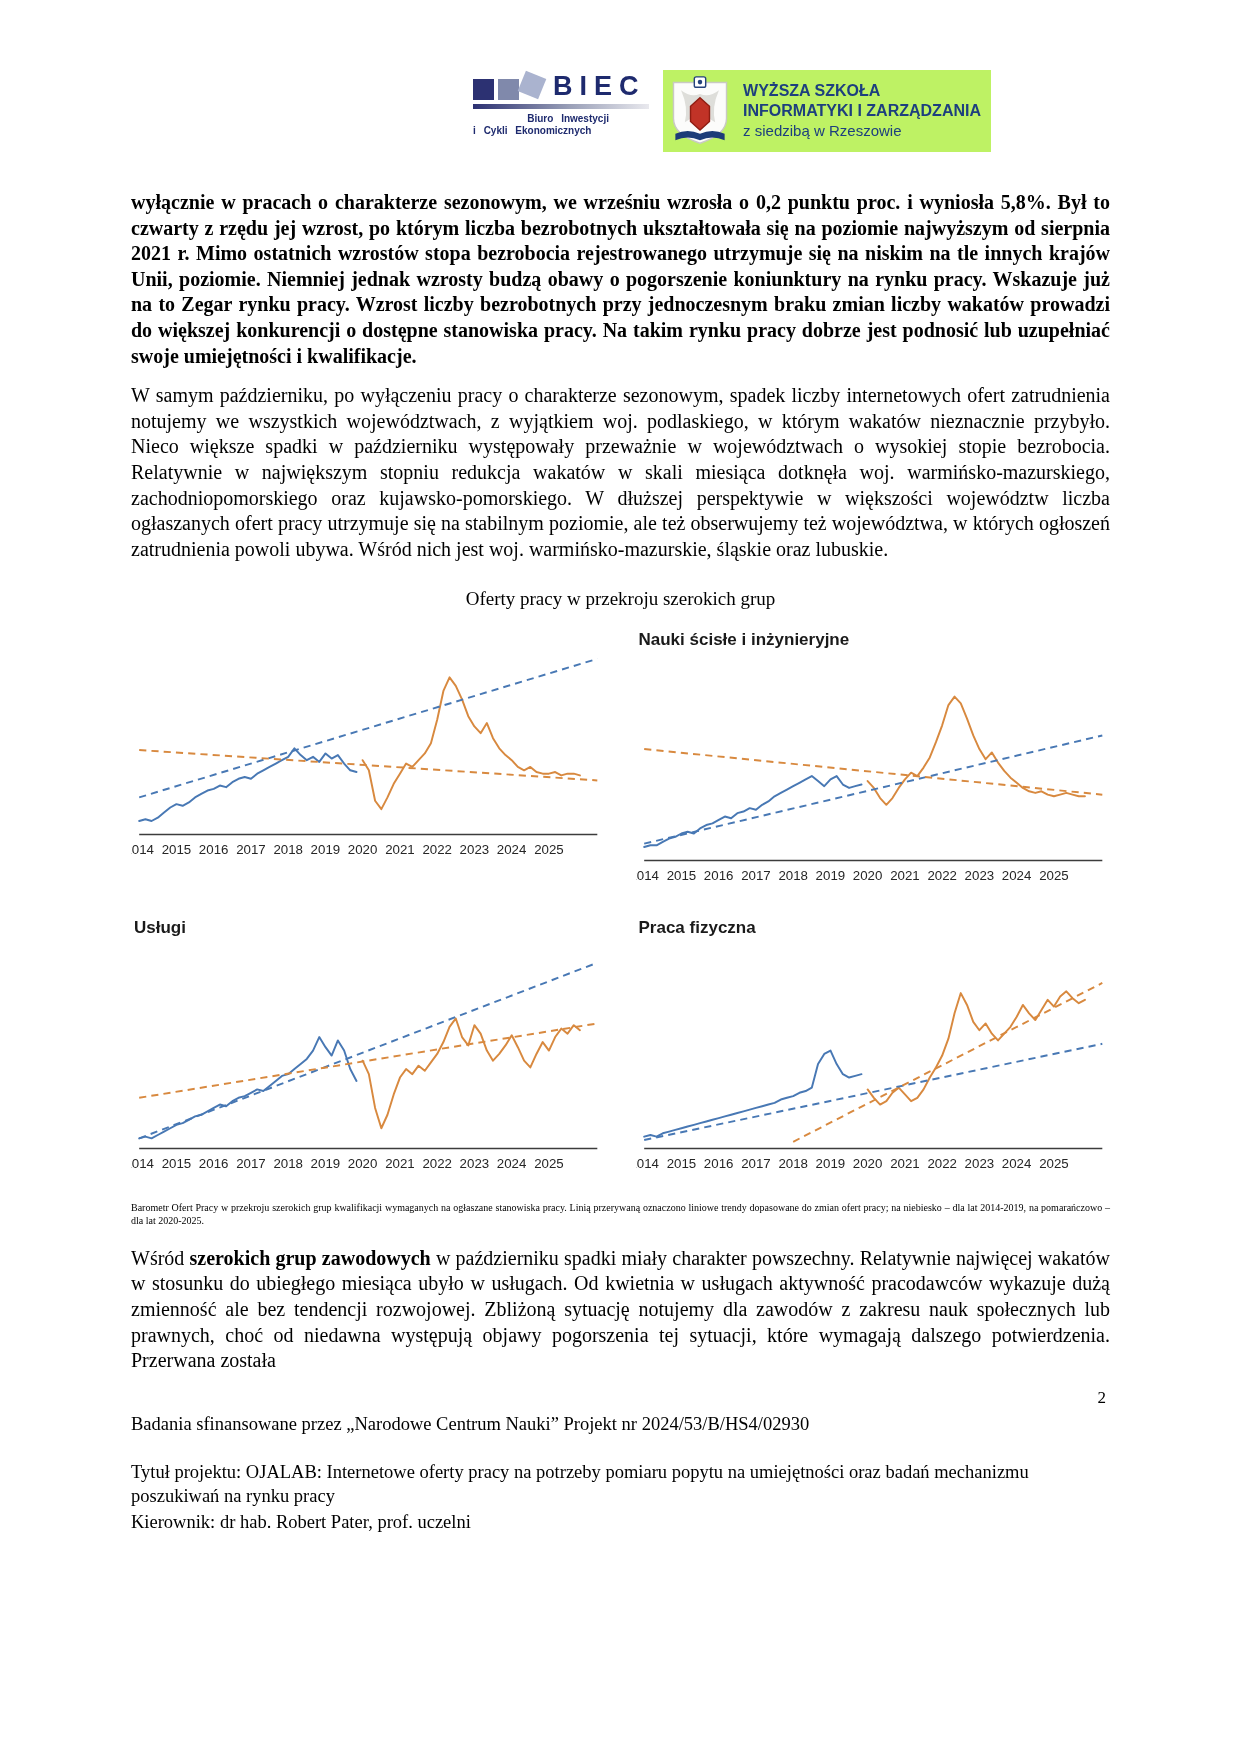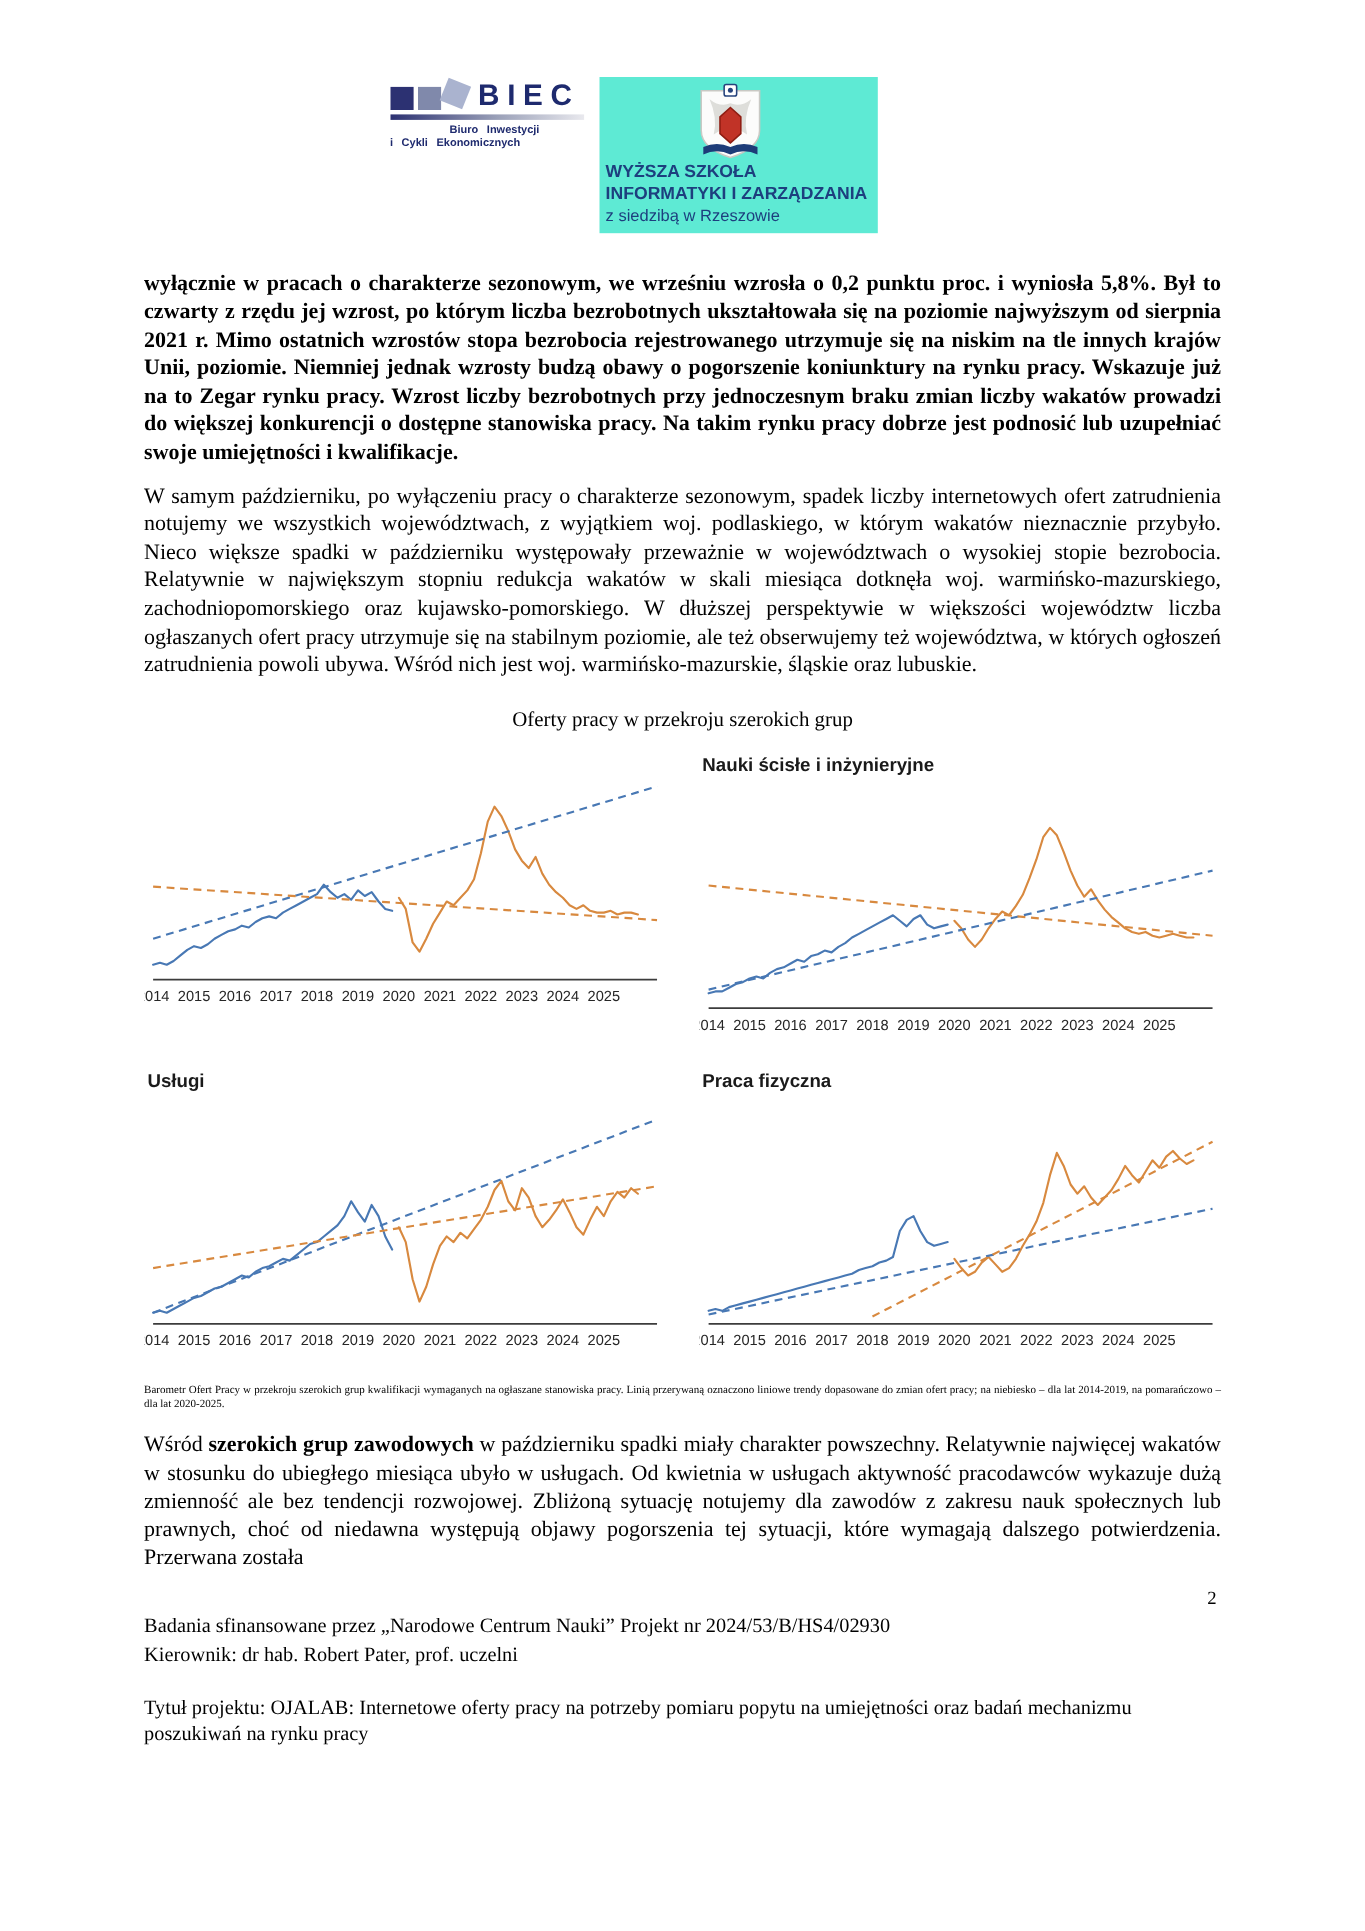--- a/index.html
+++ b/index.html
@@ -2,32 +2,32 @@
 <html lang="pl"><head>
 <meta charset="utf-8">
 <style>
   html,body{margin:0;padding:0;background:#ffffff;}
   .page{
     width:1241px;height:1755px;overflow:hidden;box-sizing:border-box;
     padding:70px 131px 30px 131px;background:#fff;position:relative;
     font-family:"Liberation Serif", serif;color:#000;
   }
   
-  .header{display:flex;justify-content:center;align-items:flex-start;margin-bottom:34px;min-height:86px;}
+  .header{display:flex;justify-content:flex-end;align-items:flex-start;margin-bottom:34px;min-height:86px;}
   .biec{width:190px;font-family:"Liberation Sans", sans-serif;}
   .biec-row{display:flex;align-items:flex-end;height:30px;}
   .sq{display:inline-block;}
   .sq1{width:21px;height:21px;background:#2c3172;margin-right:4px;}
   .sq2{width:21px;height:21px;background:#8089ab;margin-right:2px;}
   .sq3{width:22px;height:22px;background:#aab3cf;transform:rotate(22deg);margin:0 6px 4px 0;}
   .biec-name{font-weight:bold;color:#1e2a6e;font-size:27px;letter-spacing:7px;line-height:1;margin-left:4px;}
   .biec-bar{height:5px;width:176px;margin-top:4px;background:linear-gradient(to right,#2c3172,#9aa0b8 55%,#e9e9ee);}
   .biec-sub{color:#1e2a6e;font-weight:bold;font-size:10px;margin-top:4px;text-align:center;word-spacing:5px;}
   .biec-sub2{margin-top:1px;text-align:left;}
-  .wsiz{margin-right:88px;background:#5eead4;display:flex;align-items:center;padding:5px 10px 5px 6px;flex-direction:column;}
+  .wsiz{margin-right:119px;background:#bef264;display:flex;align-items:center;padding:5px 10px 5px 6px;}
   .crest{width:62px;height:72px;margin-right:12px;flex:none;}
   .wsiz-text{font-family:"Liberation Sans", sans-serif;color:#1d3f7e;}
   .wsiz-l1{font-weight:bold;font-size:16px;line-height:1.25;}
   .wsiz-l2{font-size:15px;line-height:1.3;}
   
   .para{font-size:20px;line-height:1.28;text-align:justify;margin:0 0 14px 0;}
   .para-bold{font-weight:bold;}
   .section-title{font-size:19px;font-weight:normal;text-align:center;margin:26px 0 20px 0;}
   
   .charts-grid{display:grid;grid-template-columns:1fr 1fr;column-gap:30px;row-gap:18px;margin:0 0 10px 0;}
@@ -172,16 +172,16 @@
     </figure>
   </div>
 
   <p class="caption">Barometr Ofert Pracy w przekroju szerokich grup kwalifikacji wymaganych na ogłaszane stanowiska pracy. Linią przerywaną oznaczono liniowe trendy dopasowane do zmian ofert pracy; na niebiesko – dla lat 2014-2019, na pomarańczowo – dla lat 2020-2025.</p>
 
   <p class="para closing"><span>Wśród </span><b>szerokich grup zawodowych</b><span> w październiku spadki miały charakter powszechny. Relatywnie najwięcej wakatów w stosunku do ubiegłego miesiąca ubyło w usługach. Od kwietnia w usługach aktywność pracodawców wykazuje dużą zmienność ale bez tendencji rozwojowej. Zbliżoną sytuację notujemy dla zawodów z zakresu nauk społecznych lub prawnych, choć od niedawna występują objawy pogorszenia tej sytuacji, które wymagają dalszego potwierdzenia. Przerwana została</span></p>
 
   <div class="page-num">2</div>
 
   <div class="footer-line">Badania sfinansowane przez „Narodowe Centrum Nauki” Projekt nr 2024/53/B/HS4/02930</div>
+  <div class="footer-line footer-project">Tytuł projektu: OJALAB: Internetowe oferty pracy na potrzeby pomiaru popytu na umiejętności oraz badań mechanizmu poszukiwań na rynku pracy</div>
   <div class="footer-line footer-lead">Kierownik: dr hab. Robert Pater, prof. uczelni</div>
-  <div class="footer-line footer-project">Tytuł projektu: OJALAB: Internetowe oferty pracy na potrzeby pomiaru popytu na umiejętności oraz badań mechanizmu poszukiwań na rynku pracy</div>
 
 </div>
 
 </body></html>

